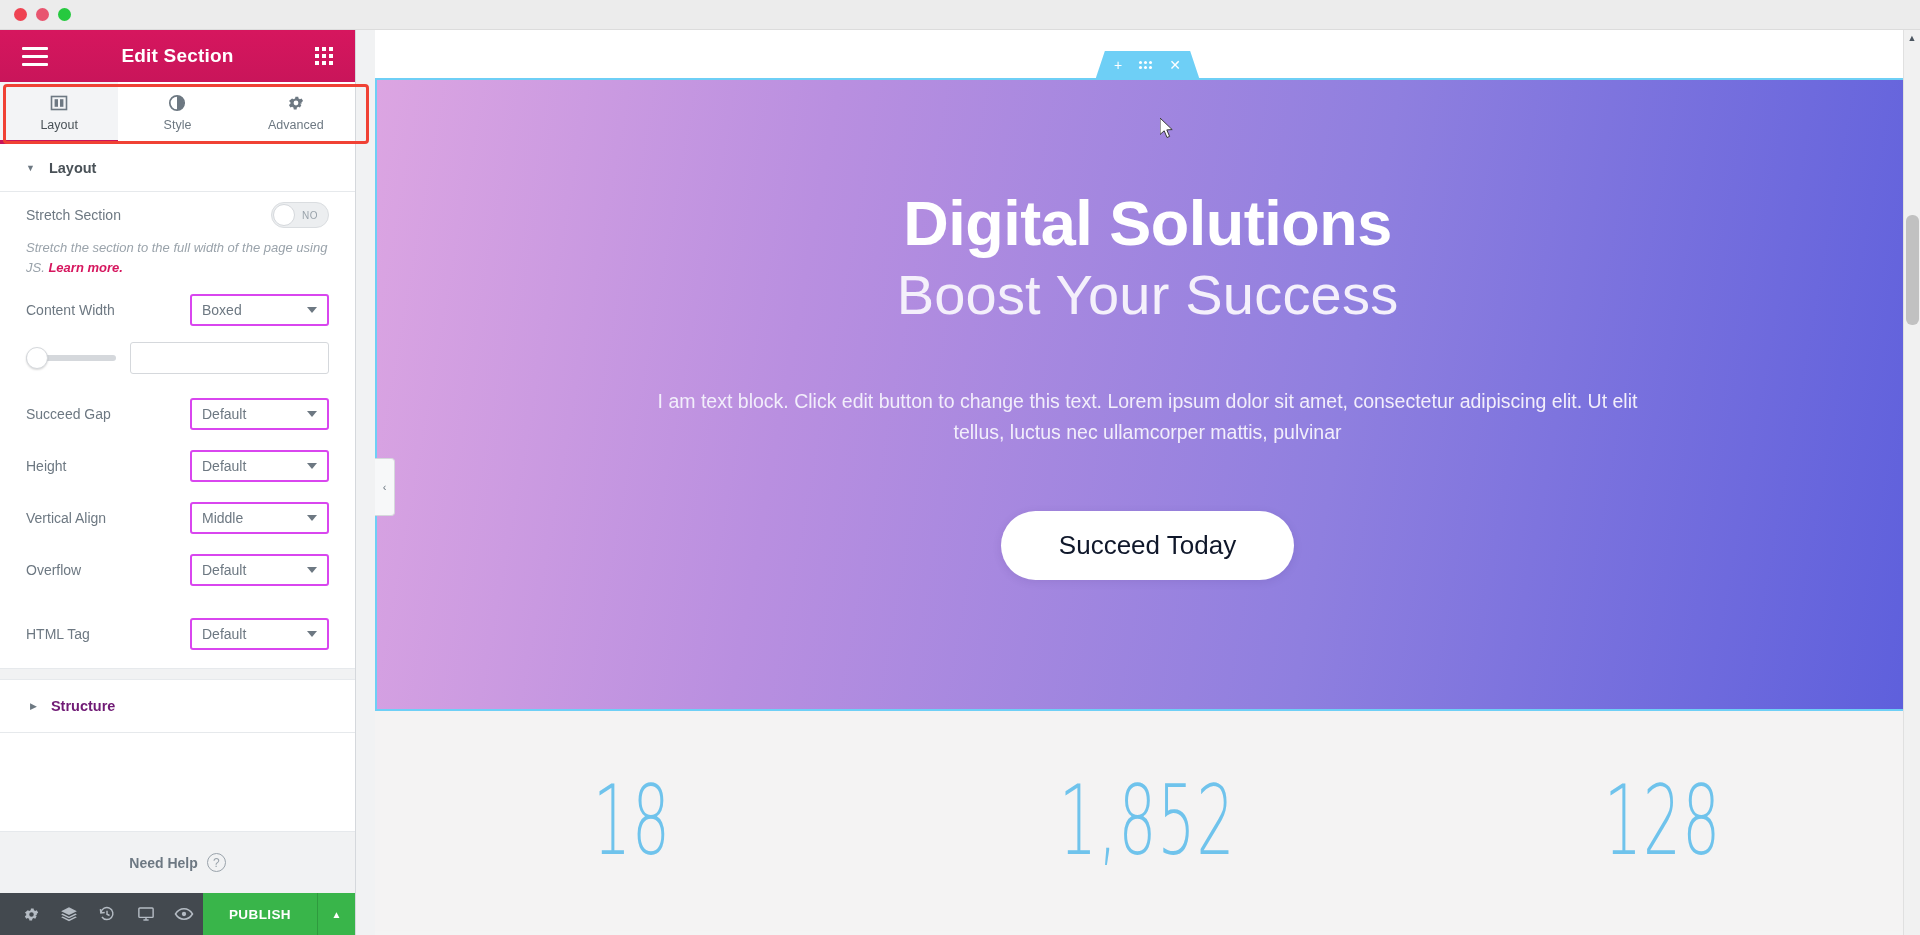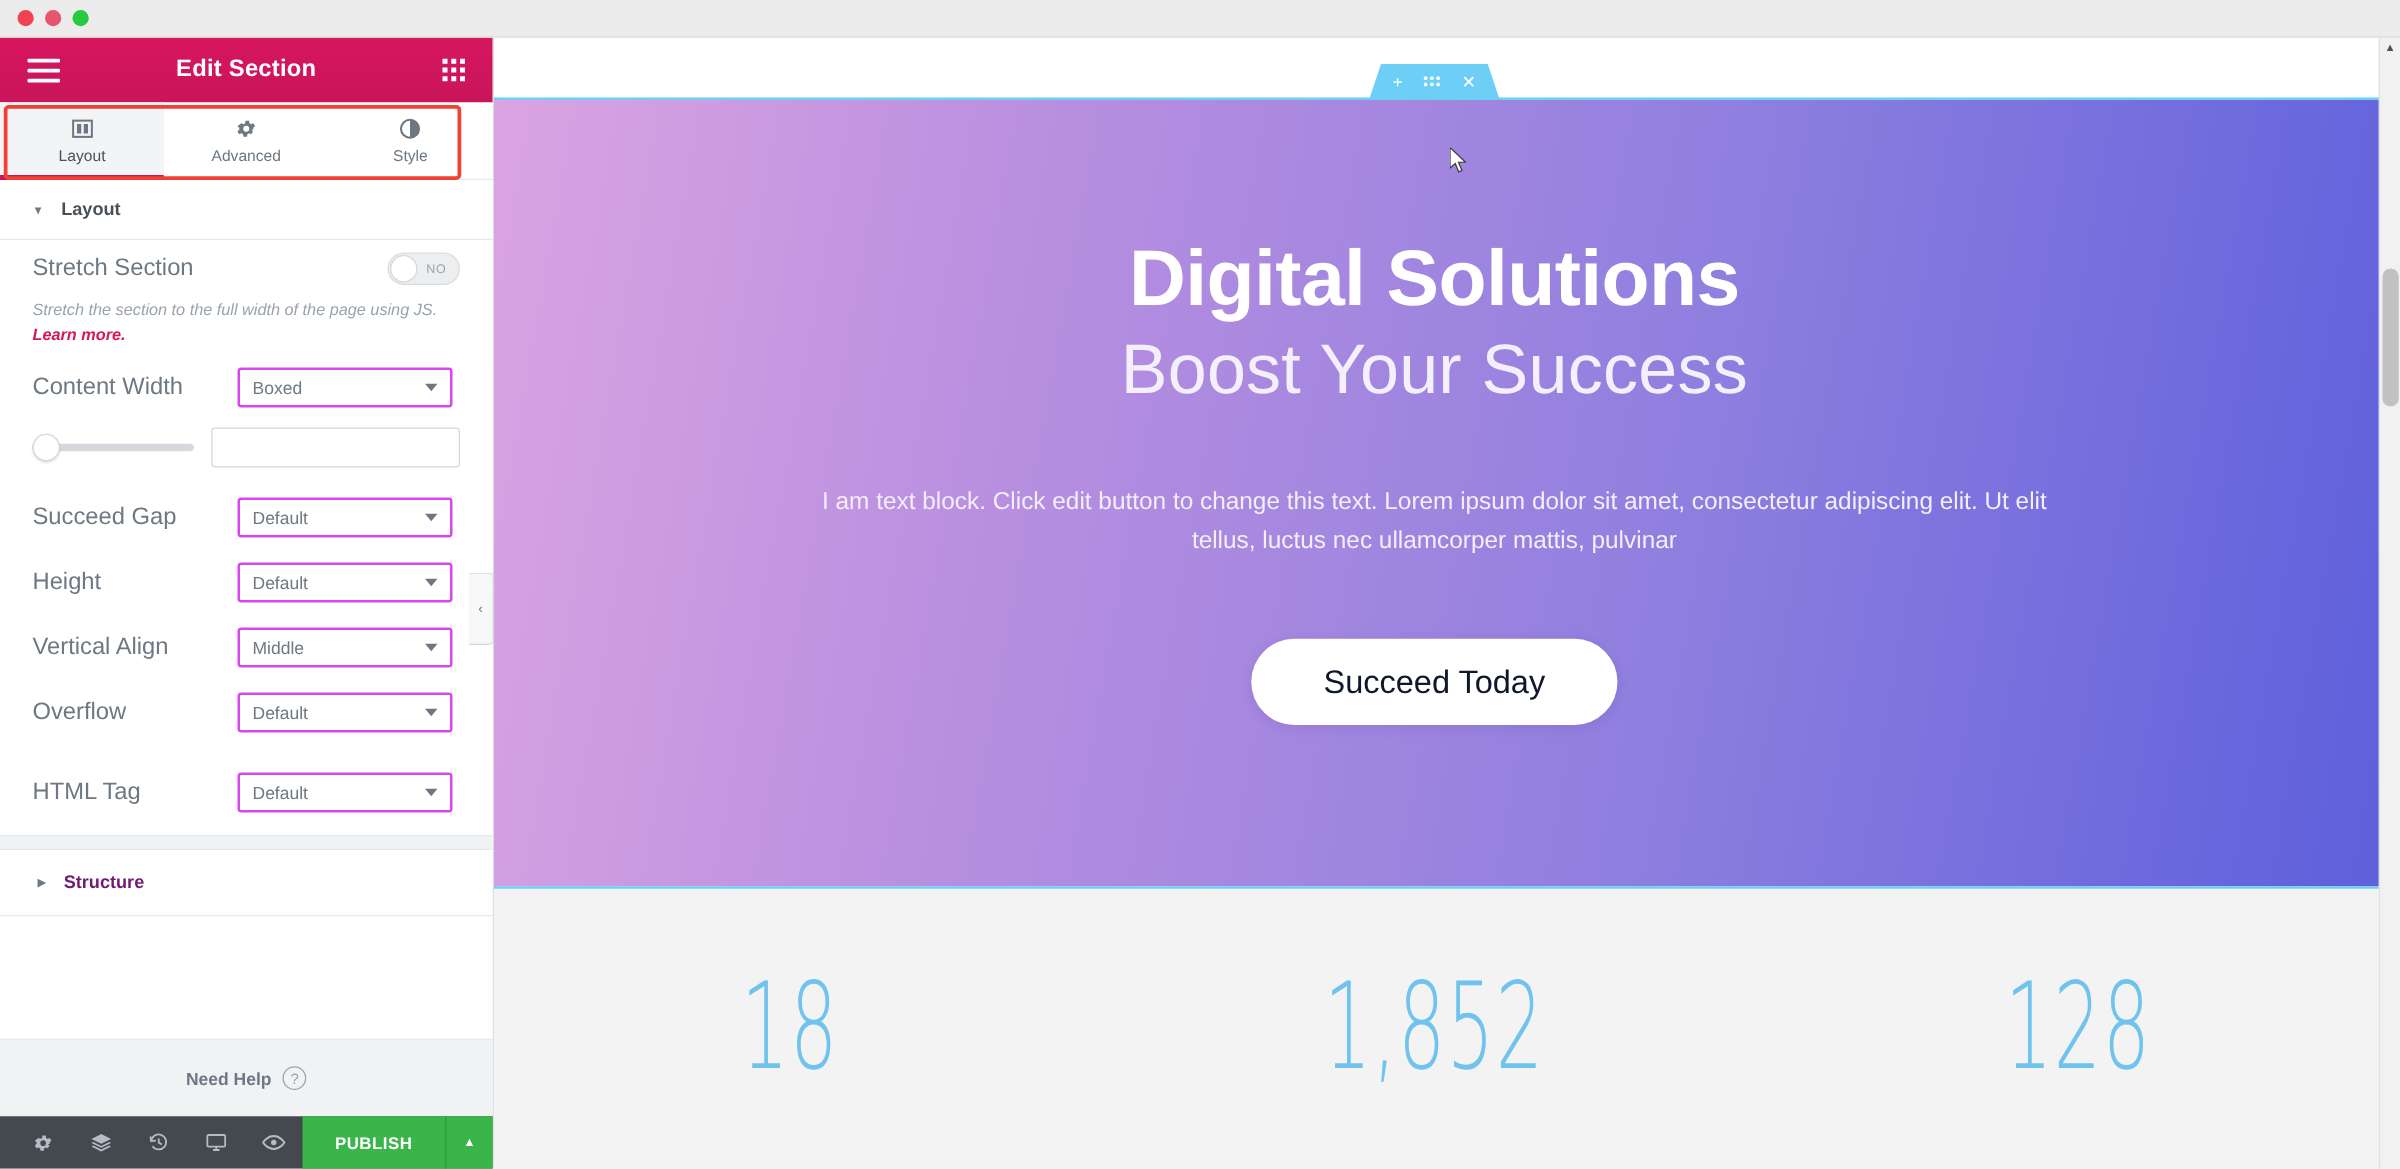--- a/index.html
+++ b/index.html
@@ -23,21 +23,21 @@
     z-index: 40;
   }
   .dot { width: 13px; height: 13px; border-radius: 50%; }
   .dot.red { background: #ef4352; }
   .dot.amber { background: #e8556f; }
   .dot.green { background: #26c93f; }
 
   
   .panel {
     position: absolute; top: 30px; left: 0;
-    width: 395px; height: 905px;
+    width: 356px; height: 905px;
     background: #ffffff;
     border-right: 1px solid #d5d8dc;
     z-index: 30;
     display: flex; flex-direction: column;
   }
 
   .panel-header {
     height: 52px; flex: 0 0 52px;
     background: #d81b60;
     background: linear-gradient(180deg,#d6165e 0%,#c9155a 100%);
@@ -90,21 +90,21 @@
   .sect-head {
     display: flex; align-items: center; gap: 14px;
     padding: 16px 22px 15px 26px;
     border-bottom: 1px solid #e6e9ec;
     cursor: pointer;
   }
   .sect-head .caret { font-size: 9px; color: #6d7882; }
   .sect-head .label { font-size: 14.5px; font-weight: 700; color: #495157; }
 
   .ctrl { display: flex; align-items: center; padding: 10px 26px; min-height: 44px; }
-  .ctrl .lbl { font-size: 19px; color: #6d7882; flex: 0 0 164px; }
+  .ctrl .lbl { font-size: 14px; color: #6d7882; flex: 0 0 164px; }
   .select {
     flex: 1 1 auto; max-width: 172px; height: 32px;
     border: 2px solid #d946ef; border-radius: 3px;
     background: #fff; color: #6d7882; font-size: 14px;
     display: flex; align-items: center; padding: 0 10px;
     position: relative; cursor: pointer;
   }
   .select .chev {
     position: absolute; right: 10px; width: 0; height: 0;
     border-left: 5px solid transparent; border-right: 5px solid transparent;
@@ -317,35 +317,35 @@
             <svg width="18" height="18" viewBox="0 0 18 18">
                 <rect x="1.5" y="2.5" width="15" height="13" fill="none" stroke="#6d7882" stroke-width="1.6"></rect>
                 <rect x="4.6" y="5.2" width="3.4" height="7.6" fill="#6d7882"></rect>
                 <rect x="10" y="5.2" width="3.4" height="7.6" fill="#6d7882"></rect>
               </svg>
           </span>
           <span>Layout</span>
         </div>
         <div class="tab">
           <span class="glyph">
-            <svg width="18" height="18" viewBox="0 0 24 24" fill="#6d7882">
-                <path d="M19.4 13a7.6 7.6 0 0 0 0-2l2-1.6-1.9-3.3-2.4 1a7.5 7.5 0 0 0-1.7-1l-.4-2.6h-3.8l-.4 2.6c-.6.2-1.2.6-1.7 1l-2.4-1L2.6 9.4 4.6 11a7.6 7.6 0 0 0 0 2l-2 1.6 1.9 3.3 2.4-1c.5.4 1.1.8 1.7 1l.4 2.6h3.8l.4-2.6c.6-.2 1.2-.6 1.7-1l2.4 1 1.9-3.3-2-1.6zM12 15.2A3.2 3.2 0 1 1 12 8.8a3.2 3.2 0 0 1 0 6.4z"></path>
-              </svg>
-          </span>
-          <span>Advanced</span>
-        </div>
-        <div class="tab">
-          <span class="glyph">
             <svg width="18" height="18" viewBox="0 0 18 18">
                 <circle cx="9" cy="9" r="7.2" fill="none" stroke="#6d7882" stroke-width="1.7"></circle>
                 <path d="M9 1.8 A7.2 7.2 0 0 1 9 16.2 Z" fill="#6d7882"></path>
               </svg>
           </span>
           <span>Style</span>
         </div>
+        <div class="tab">
+          <span class="glyph">
+            <svg width="18" height="18" viewBox="0 0 24 24" fill="#6d7882">
+                <path d="M19.4 13a7.6 7.6 0 0 0 0-2l2-1.6-1.9-3.3-2.4 1a7.5 7.5 0 0 0-1.7-1l-.4-2.6h-3.8l-.4 2.6c-.6.2-1.2.6-1.7 1l-2.4-1L2.6 9.4 4.6 11a7.6 7.6 0 0 0 0 2l-2 1.6 1.9 3.3 2.4-1c.5.4 1.1.8 1.7 1l.4 2.6h3.8l.4-2.6c.6-.2 1.2-.6 1.7-1l2.4 1 1.9-3.3-2-1.6zM12 15.2A3.2 3.2 0 1 1 12 8.8a3.2 3.2 0 0 1 0 6.4z"></path>
+              </svg>
+          </span>
+          <span>Advanced</span>
+        </div>
       </div>
       <div class="tab-highlight"></div>
     </div>
 
     <div class="panel-body">
 
       <div class="sect-head">
         <span class="caret">▼</span>
         <span class="label">Layout</span>
       </div>

